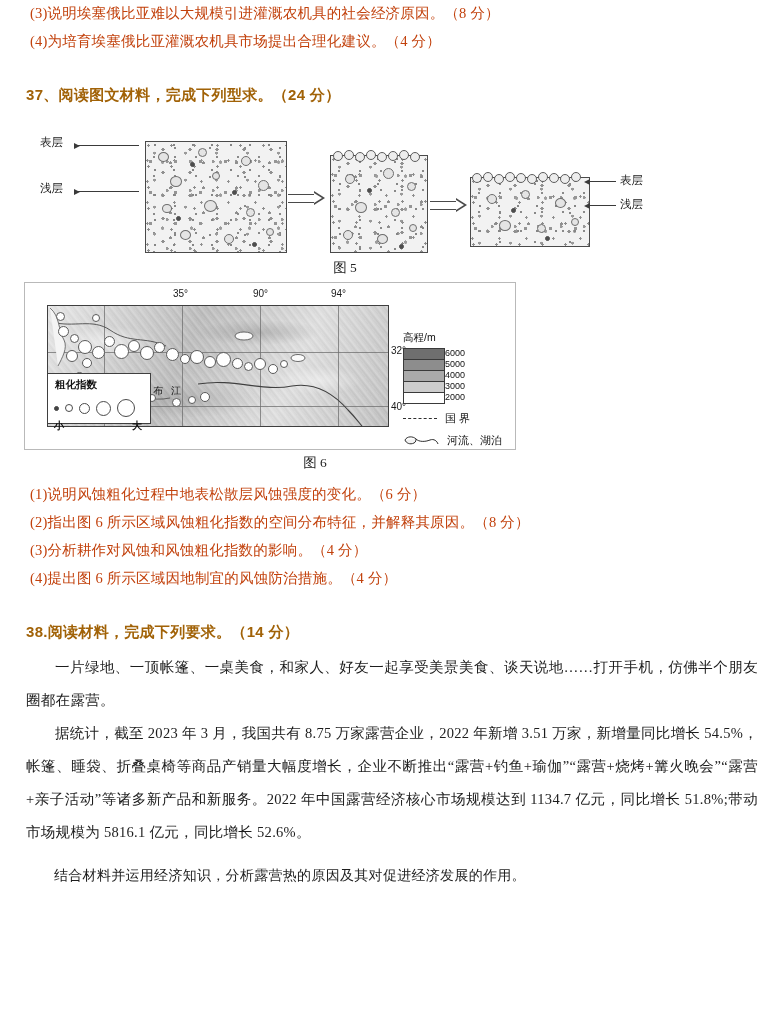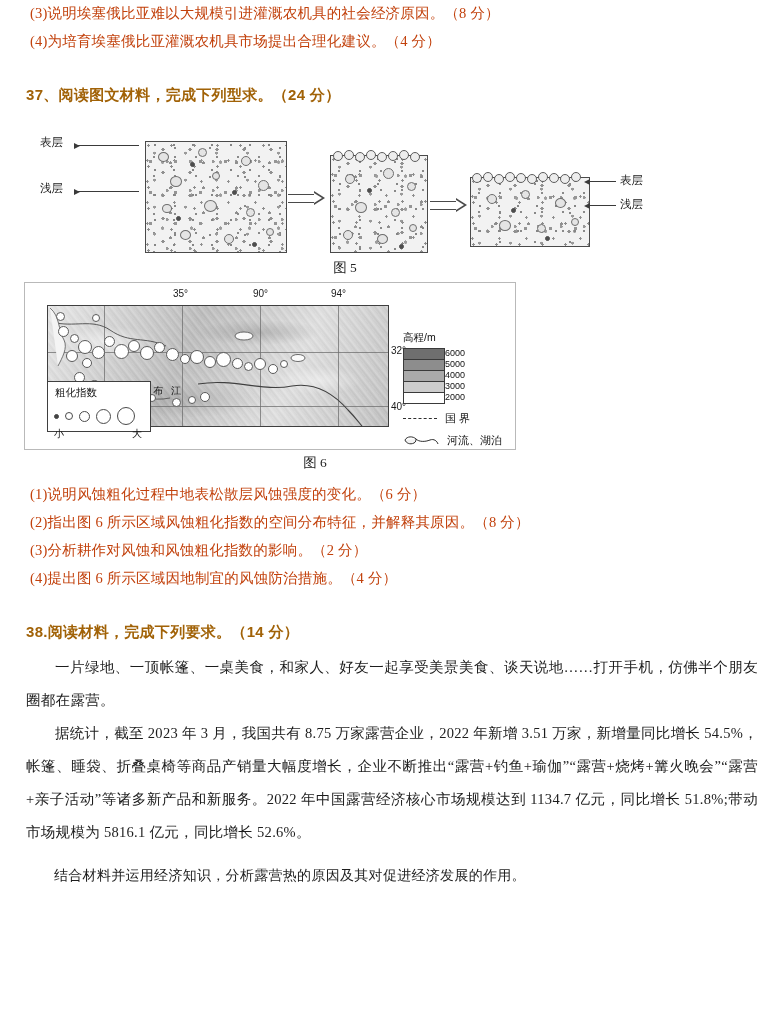--- a/index.html
+++ b/index.html
@@ -477,21 +477,21 @@
       <div class="samp" style="left:100px; top:88px; width:6px;  height:6px;"></div>
       <div class="samp" style="left:124px; top:92px; width:7px;  height:7px;"></div>
       <div class="samp" style="left:140px; top:90px; width:6px;  height:6px;"></div>
       <div class="samp" style="left:152px; top:86px; width:8px;  height:8px;"></div>
       <div class="samp" style="left:8px;   top:6px;  width:7px;  height:7px;"></div>
       <div class="samp" style="left:44px;  top:8px;  width:6px;  height:6px;"></div>
 
       <div class="region-label" style="left:52px; top:78px;">雅 鲁 藏 布 江</div>
     </div>
 
-    <div class="legend-box" style="left:22px; top:98px; width:104px; height:51px; padding:4px 2px;">
+    <div class="legend-box" style="left:22px; top:90px; width:104px; height:51px; padding:4px 2px;font-weight:bold;">
       <div class="legend-title" style="padding-left:5px;">粗化指数</div>
       <div class="lgnd-circles">
         <span style="width:3px;  height:3px; background:#444; border-color:#444;"></span>
         <span style="width:6px;  height:6px;"></span>
         <span style="width:9px;  height:9px;"></span>
         <span style="width:13px; height:13px;"></span>
         <span style="width:16px; height:16px;"></span>
       </div>
       <div class="lgnd-minmax">
         <span>小</span>
@@ -532,21 +532,21 @@
     </div>
   </div>
 
   <div class="fig-caption" style="margin-left:-150px; margin-top:4px;">图 6</div>
 
   <div class="spacer-sm"></div>
 
   <div>
     <p class="qline">(1)说明风蚀粗化过程中地表松散层风蚀强度的变化。（6 分）</p>
     <p class="qline">(2)指出图 6 所示区域风蚀粗化指数的空间分布特征，并解释其原因。（8 分）</p>
-    <p class="qline">(3)分析耕作对风蚀和风蚀粗化指数的影响。（2 分）</p>
+    <p class="qline">(3)分析耕作对风蚀和风蚀粗化指数的影响。（4 分）</p>
     <p class="qline">(4)提出图 6 所示区域因地制宜的风蚀防治措施。（4 分）</p>
   </div>
 
   <div class="spacer-lg"></div>
 
   <div class="section-head">38.阅读材料，完成下列要求。（14 分）</div>
 
   <div class="spacer-sm"></div>
 
   <p class="para indent tight">一片绿地、一顶帐篷、一桌美食，和家人、好友一起享受美景美食、谈天说地……打开手机，仿佛半个朋友圈都在露营。</p>

